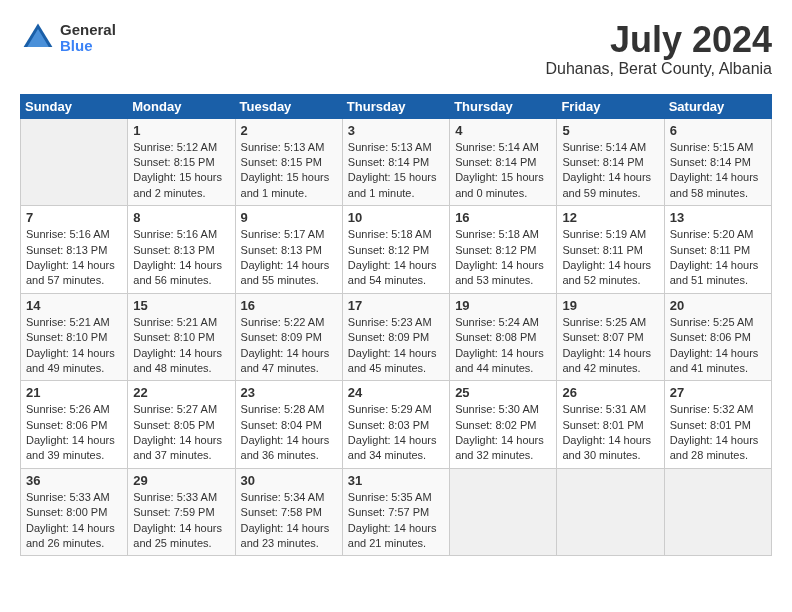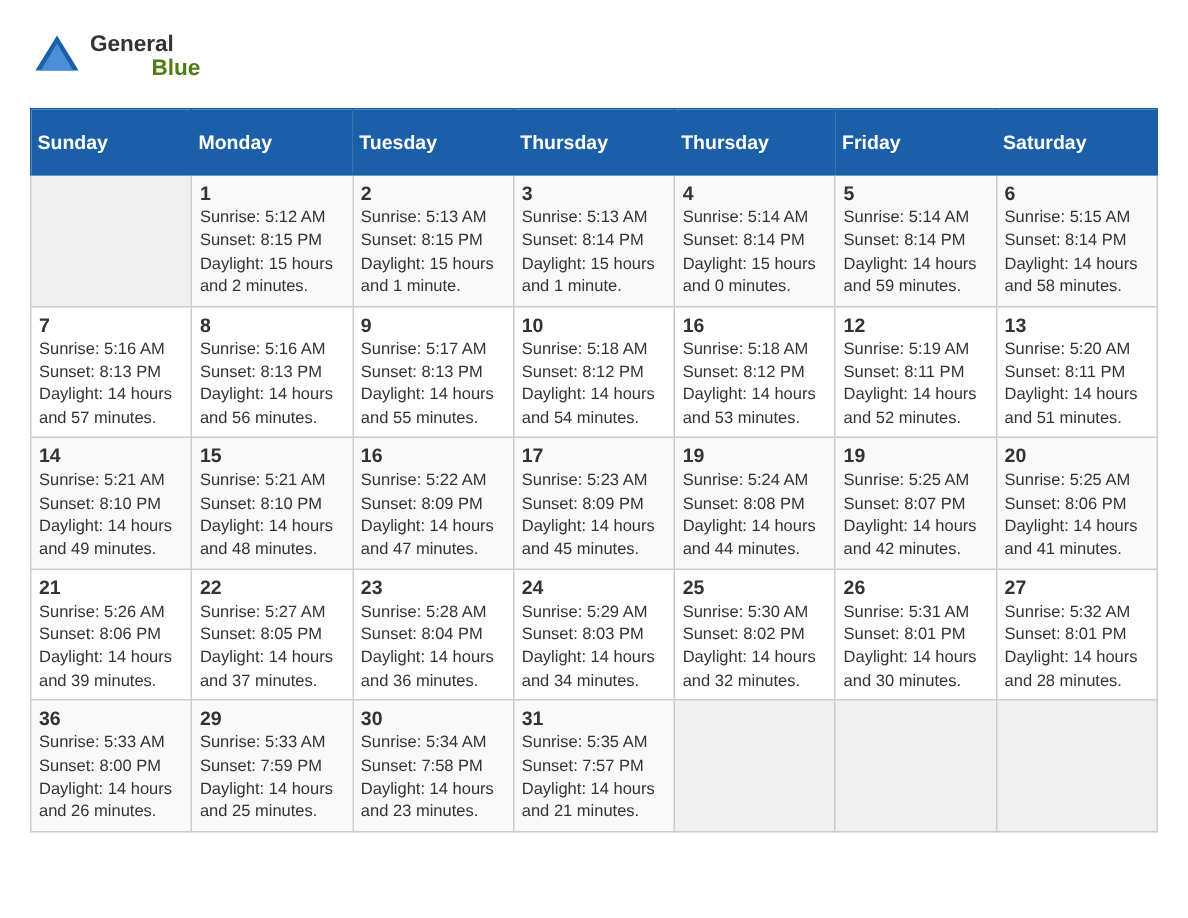--- a/index.html
+++ b/index.html
@@ -21,21 +21,21 @@
       align-items: center;
       gap: 4px;
     }
     .logo-text {
       display: flex;
       flex-direction: column;
       font-weight: bold;
       line-height: 1.1;
     }
     .logo-general { color: #333; font-size: 15px; }
-    .logo-blue { color: #4d7c0f; font-size: 15px; margin-left: 41px; }
+    .logo-blue { color: #3b82f6; font-size: 15px; }
     .logo-icon {
       width: 36px;
       height: 36px;
     }
     .title-block {
       text-align: right;
     }
     .month-year {
       font-size: 36px;
       font-weight: bold;
@@ -47,21 +47,21 @@
       color: #333;
     }
     .calendar {
       width: 100%;
       border-collapse: collapse;
       font-size: 11px;
     }
     .calendar thead th {
       background-color: #1a5fa8;
       color: #fff;
-      padding: 14px 4px;
+      padding: 4px 4px;
       text-align: left;
       font-size: 13px;
       font-weight: bold;
       border: 1px solid #1a5fa8;
     }
     .calendar tbody td {
       border: 1px solid #ccc;
       vertical-align: top;
       padding: 4px 5px;
       width: 107px;
@@ -97,20 +97,24 @@
   <div class="logo">
     <svg class="logo-icon" viewBox="0 0 40 40">
       <polygon points="20,4 36,30 4,30" fill="#1a5fa8"></polygon>
       <polygon points="20,10 32,30 8,30" fill="#4a90d9"></polygon>
     </svg>
     <div class="logo-text">
       <span class="logo-general">General</span>
       <span class="logo-blue">Blue</span>
     </div>
   </div>
+  <div class="title-block">
+    <div class="month-year">July 2024</div>
+    <div class="location">Duhanas, Berat County, Albania</div>
+  </div>
 </div>
 
 <table class="calendar">
   <thead>
     <tr>
     <th>Sunday</th>
         <th>Monday</th>
         <th>Tuesday</th>
         <th>Thursday</th>
         <th>Thursday</th>

